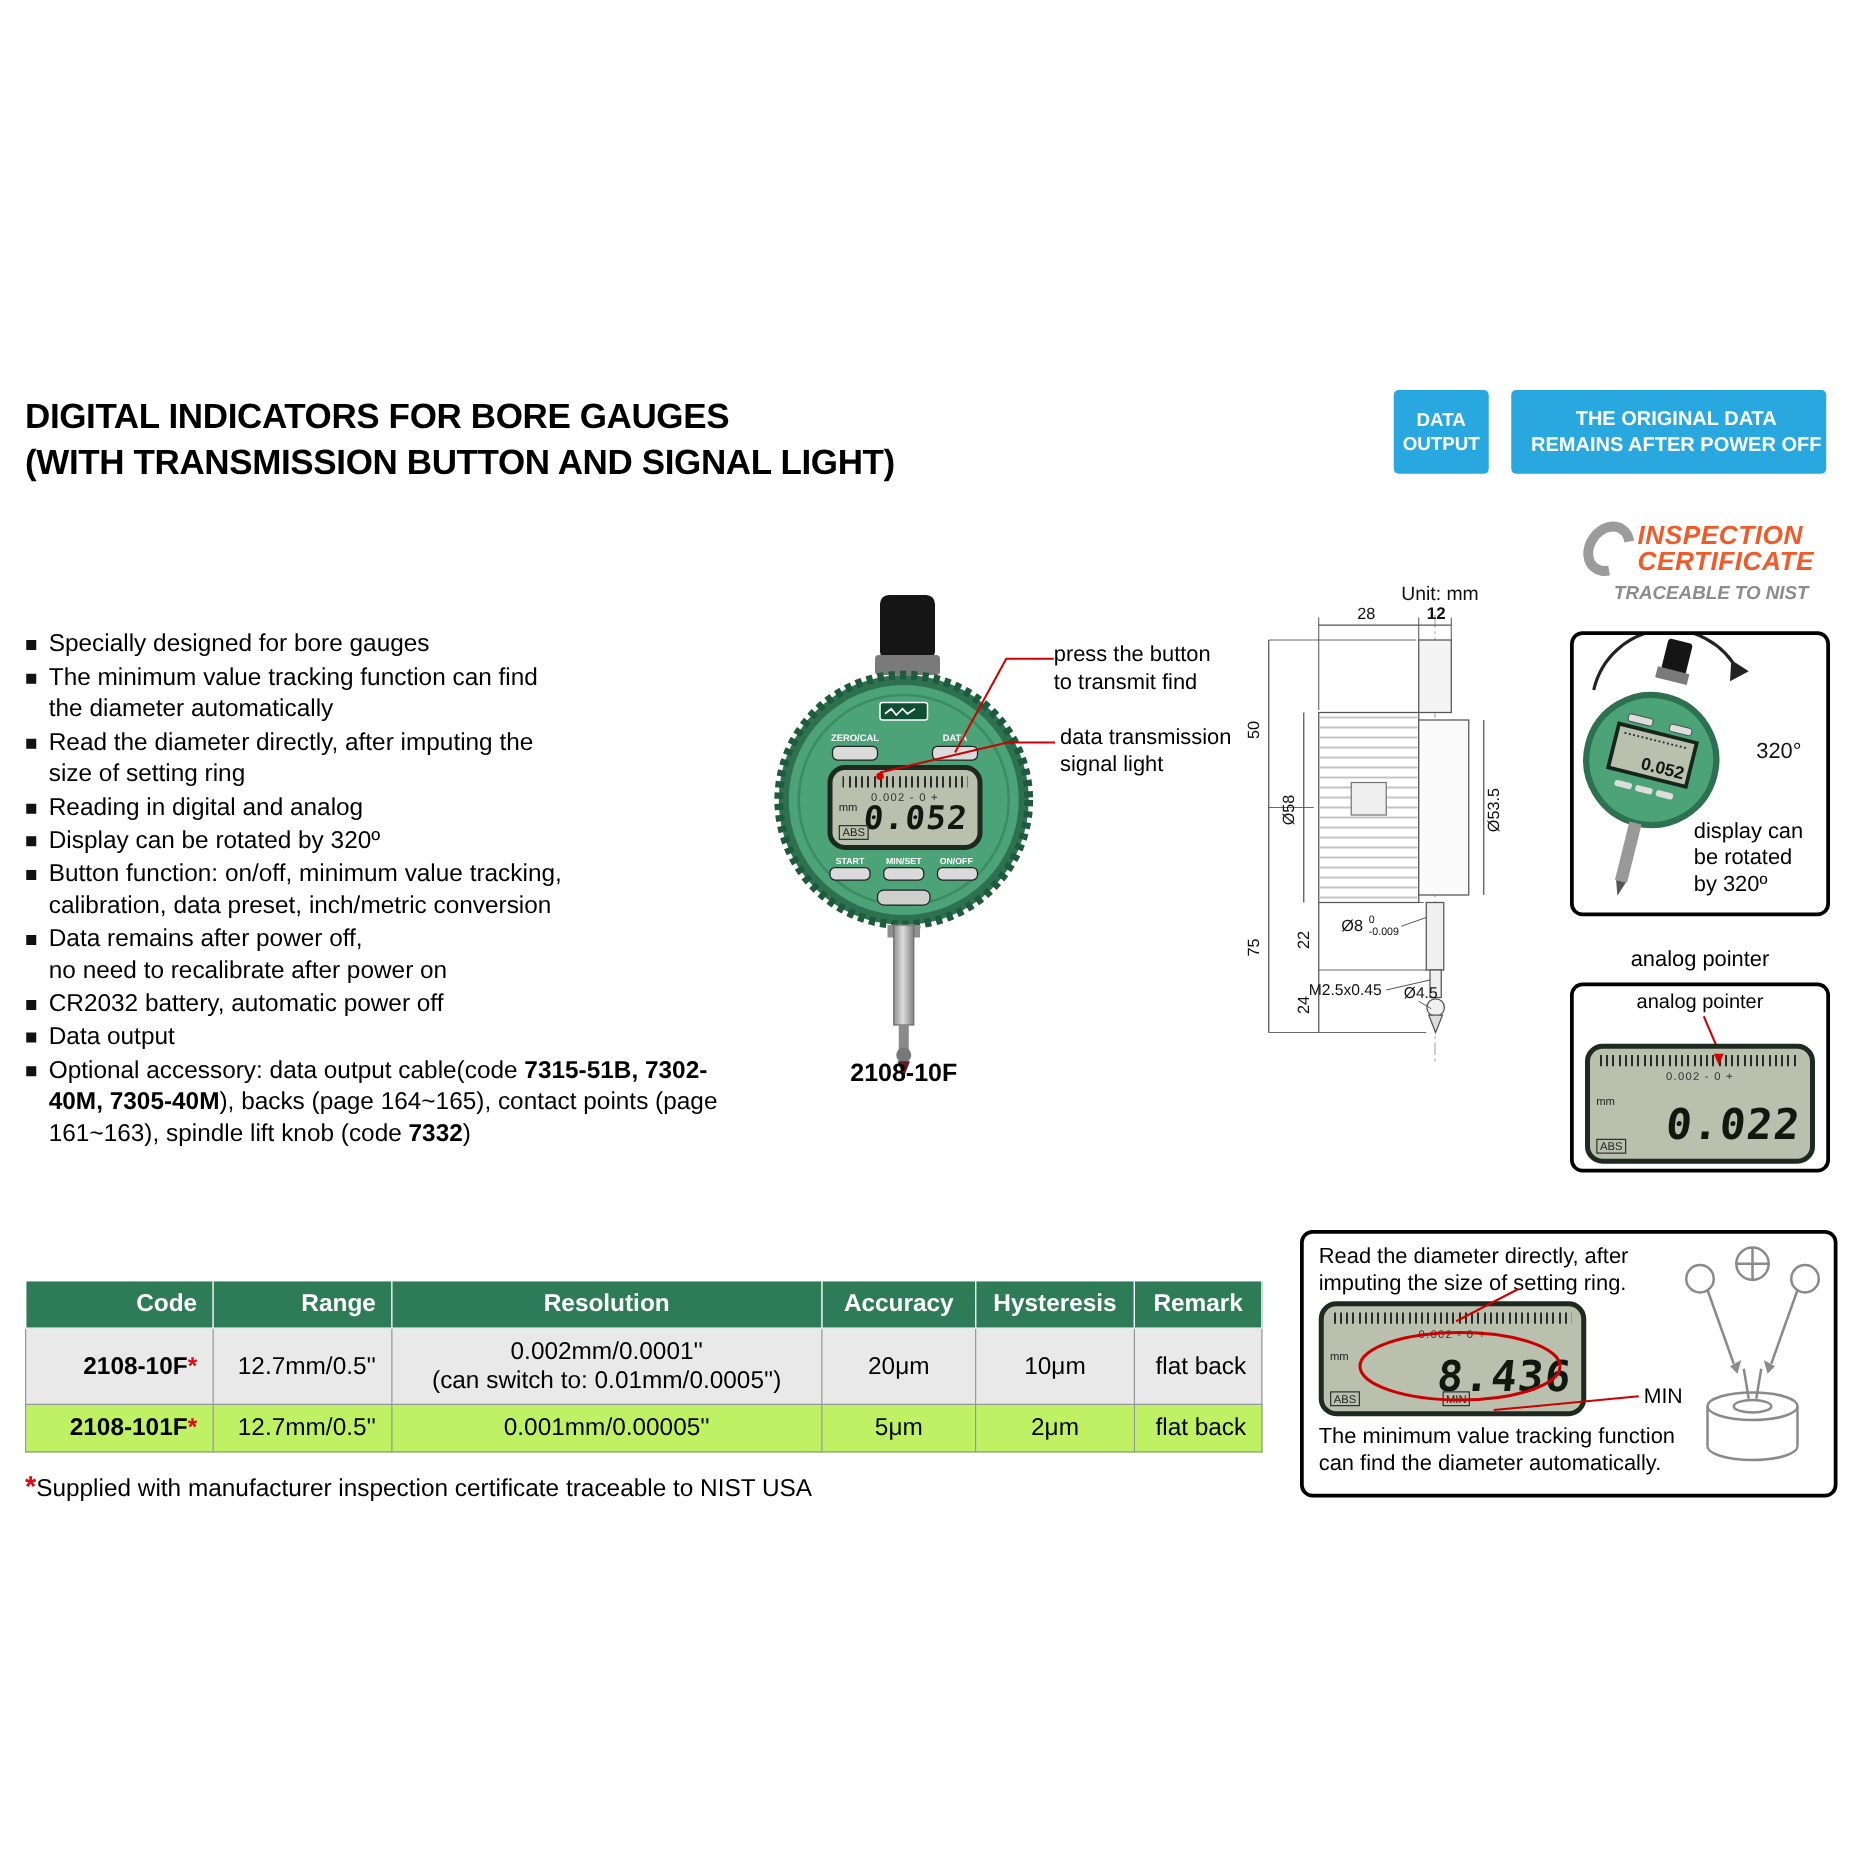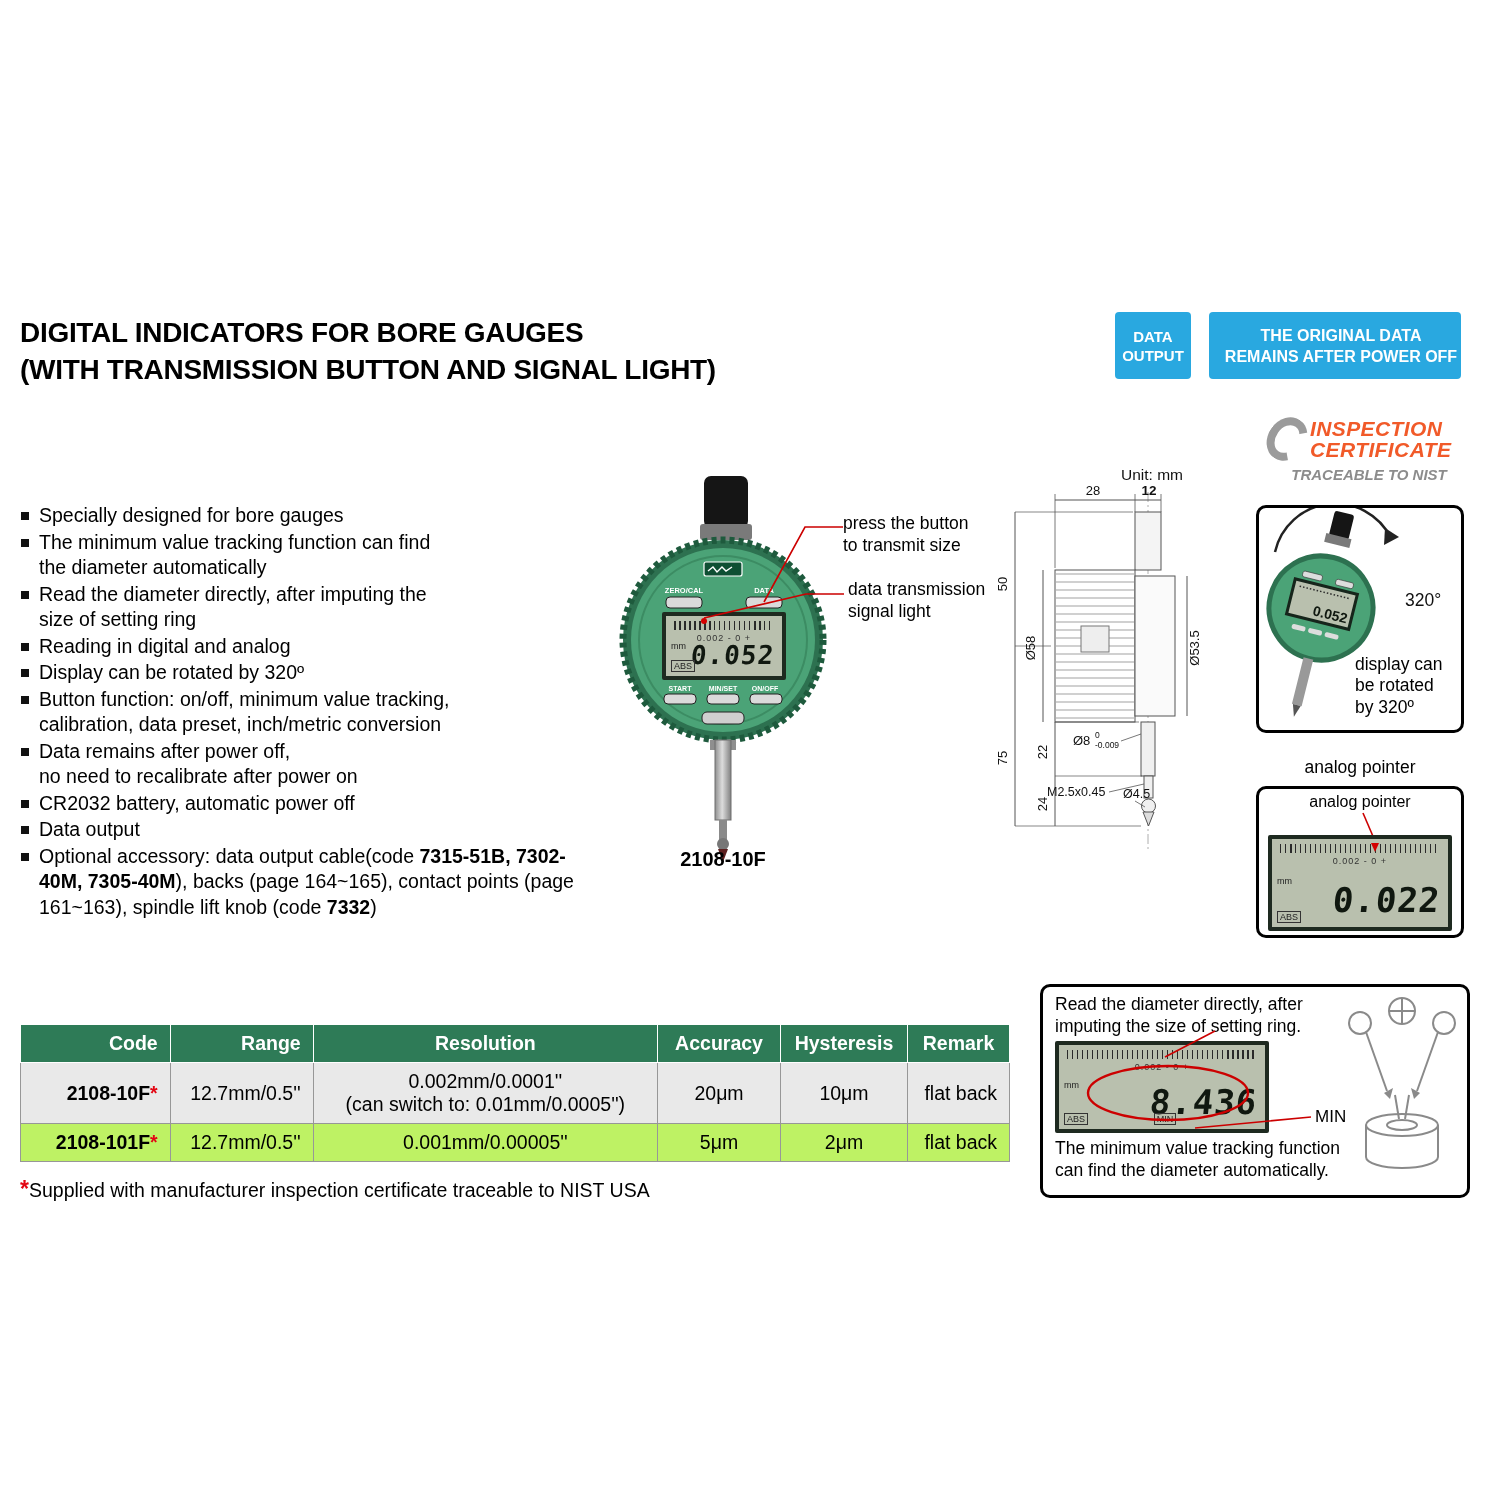--- a/index.html
+++ b/index.html
@@ -31,21 +31,21 @@
   .features { left:20px; top:503px; width:578px; list-style:none; }
   .features li { position:relative; padding-left:19px; font-size:19.5px; line-height:25.5px; white-space:pre-line; margin-bottom:1px; }
   .features li::before { content:""; position:absolute; left:1px; top:9px; width:8px; height:8px; background:#111; }
   .features li.rich { white-space:normal; }
 
   
   .callout { font-size:17.5px; line-height:22px; }
   .model-label { left:618px; top:848px; width:210px; text-align:center; font-size:20px; font-weight:bold; }
 
   
-  .lcd { position:absolute; background:#b9c0ae; border:4px solid #1e2a20; border-radius:2px; }
+  .lcd { position:absolute; background:#b9c0ae; border:4px solid #1e2a20; border-radius:14px; }
   .lcd .ticks { position:absolute; top:5px; left:8px; right:8px; height:9px;
     background:repeating-linear-gradient(90deg,#2a2a2a 0 1.5px,transparent 1.5px 5px); }
   .lcd .needle { position:absolute; top:4px; left:56%; width:0; height:0;
     border-left:4px solid transparent; border-right:4px solid transparent; border-top:9px solid #d40000; }
   .lcd .dot { position:absolute; top:2px; left:30%; width:6px; height:6px; background:#d40000; border-radius:50%; }
   .lcd .scale { position:absolute; top:17px; left:0; right:0; text-align:center; font-size:9px; color:#333; letter-spacing:1px; }
   .lcd .mm { position:absolute; left:5px; top:42%; font-size:9px; color:#222; }
   .lcd .digits { position:absolute; right:8px; bottom:10px; font-family:"DejaVu Sans Mono", monospace;
     font-weight:bold; font-size:34px; color:#101810; letter-spacing:1px; line-height:1; transform:skewX(-6deg); }
   .lcd .abs-badge { position:absolute; left:5px; bottom:4px; font-size:9px; border:1px solid #333; padding:0 2px; color:#222; }
@@ -172,21 +172,21 @@
     <div class="digits">0.052</div>
     <div class="abs-badge">ABS</div>
   </div>
 
   <svg class="abs" style="left:600px; top:470px; pointer-events:none;" width="400" height="300" viewBox="0 0 400 300">
     <polyline points="243,57 205,57 164,132" fill="none" stroke="#cc0000" stroke-width="1.6"></polyline>
     <polyline points="244,124 206,124 104,148" fill="none" stroke="#cc0000" stroke-width="1.6"></polyline>
   </svg>
 
   <div class="abs callout pre" style="left:843px; top:512px;">press the button
-to transmit size</div>
+to transmit find</div>
   <div class="abs callout pre" style="left:848px; top:578px;">data transmission
 signal light</div>
 
   <div class="abs model-label">2108-10F</div>
 
   <svg class="abs" style="left:985px; top:466px;" width="228" height="390" viewBox="0 0 228 390">
     <defs>
       <pattern id="ribs" width="8" height="8" patternUnits="userSpaceOnUse">
         <line x1="0" y1="4" x2="8" y2="4" stroke="#c0c0c0" stroke-width="1.5"></line>
       </pattern>

